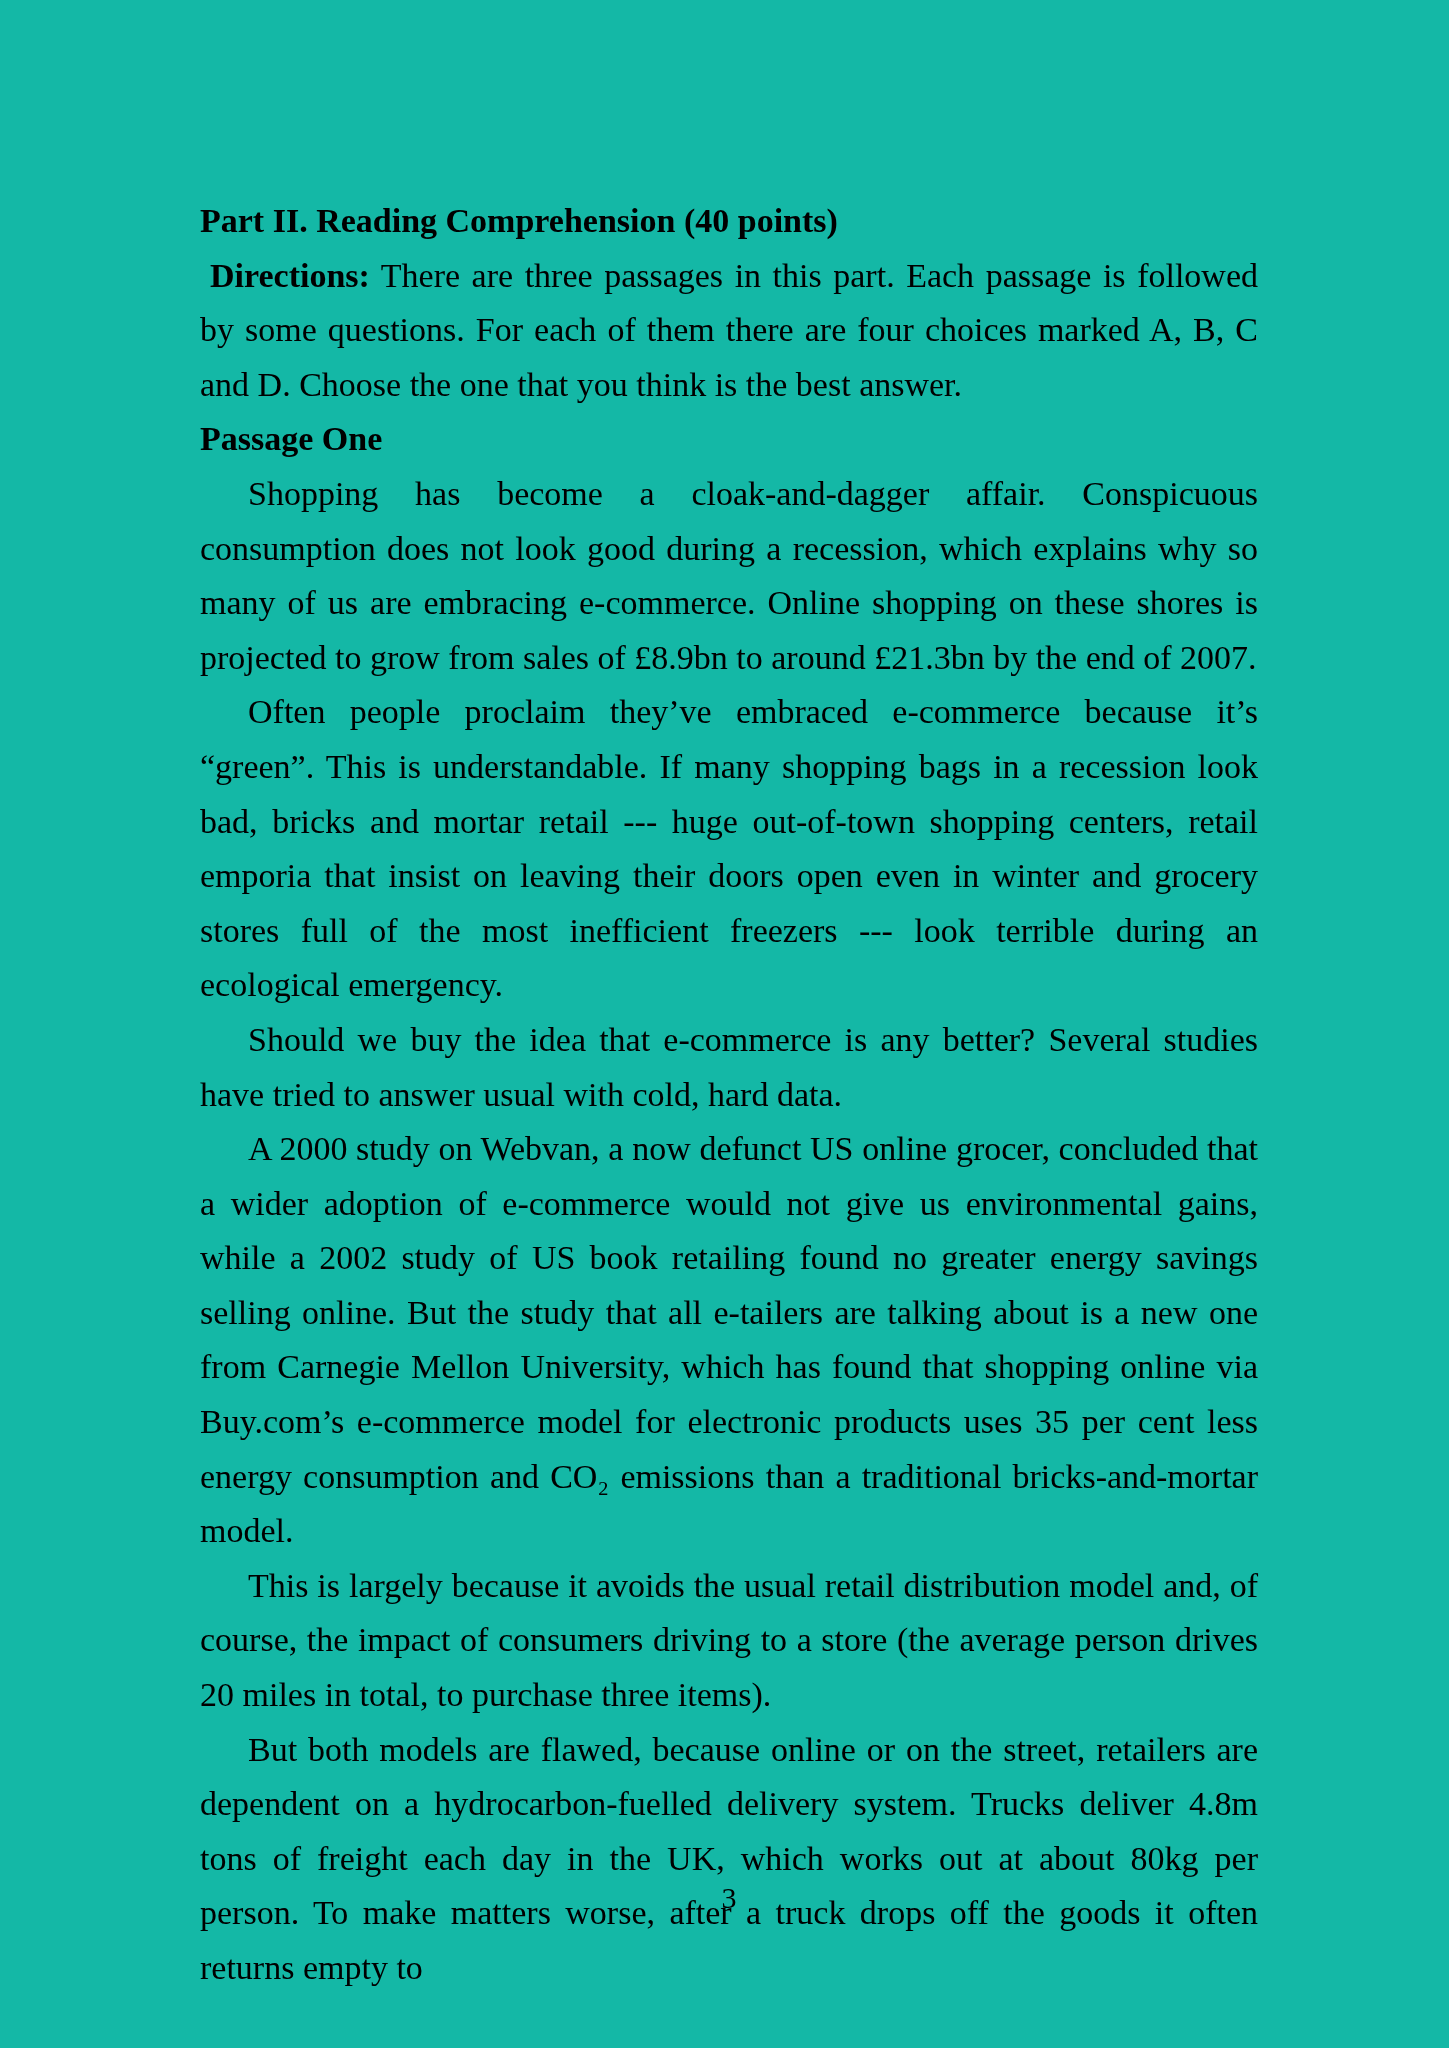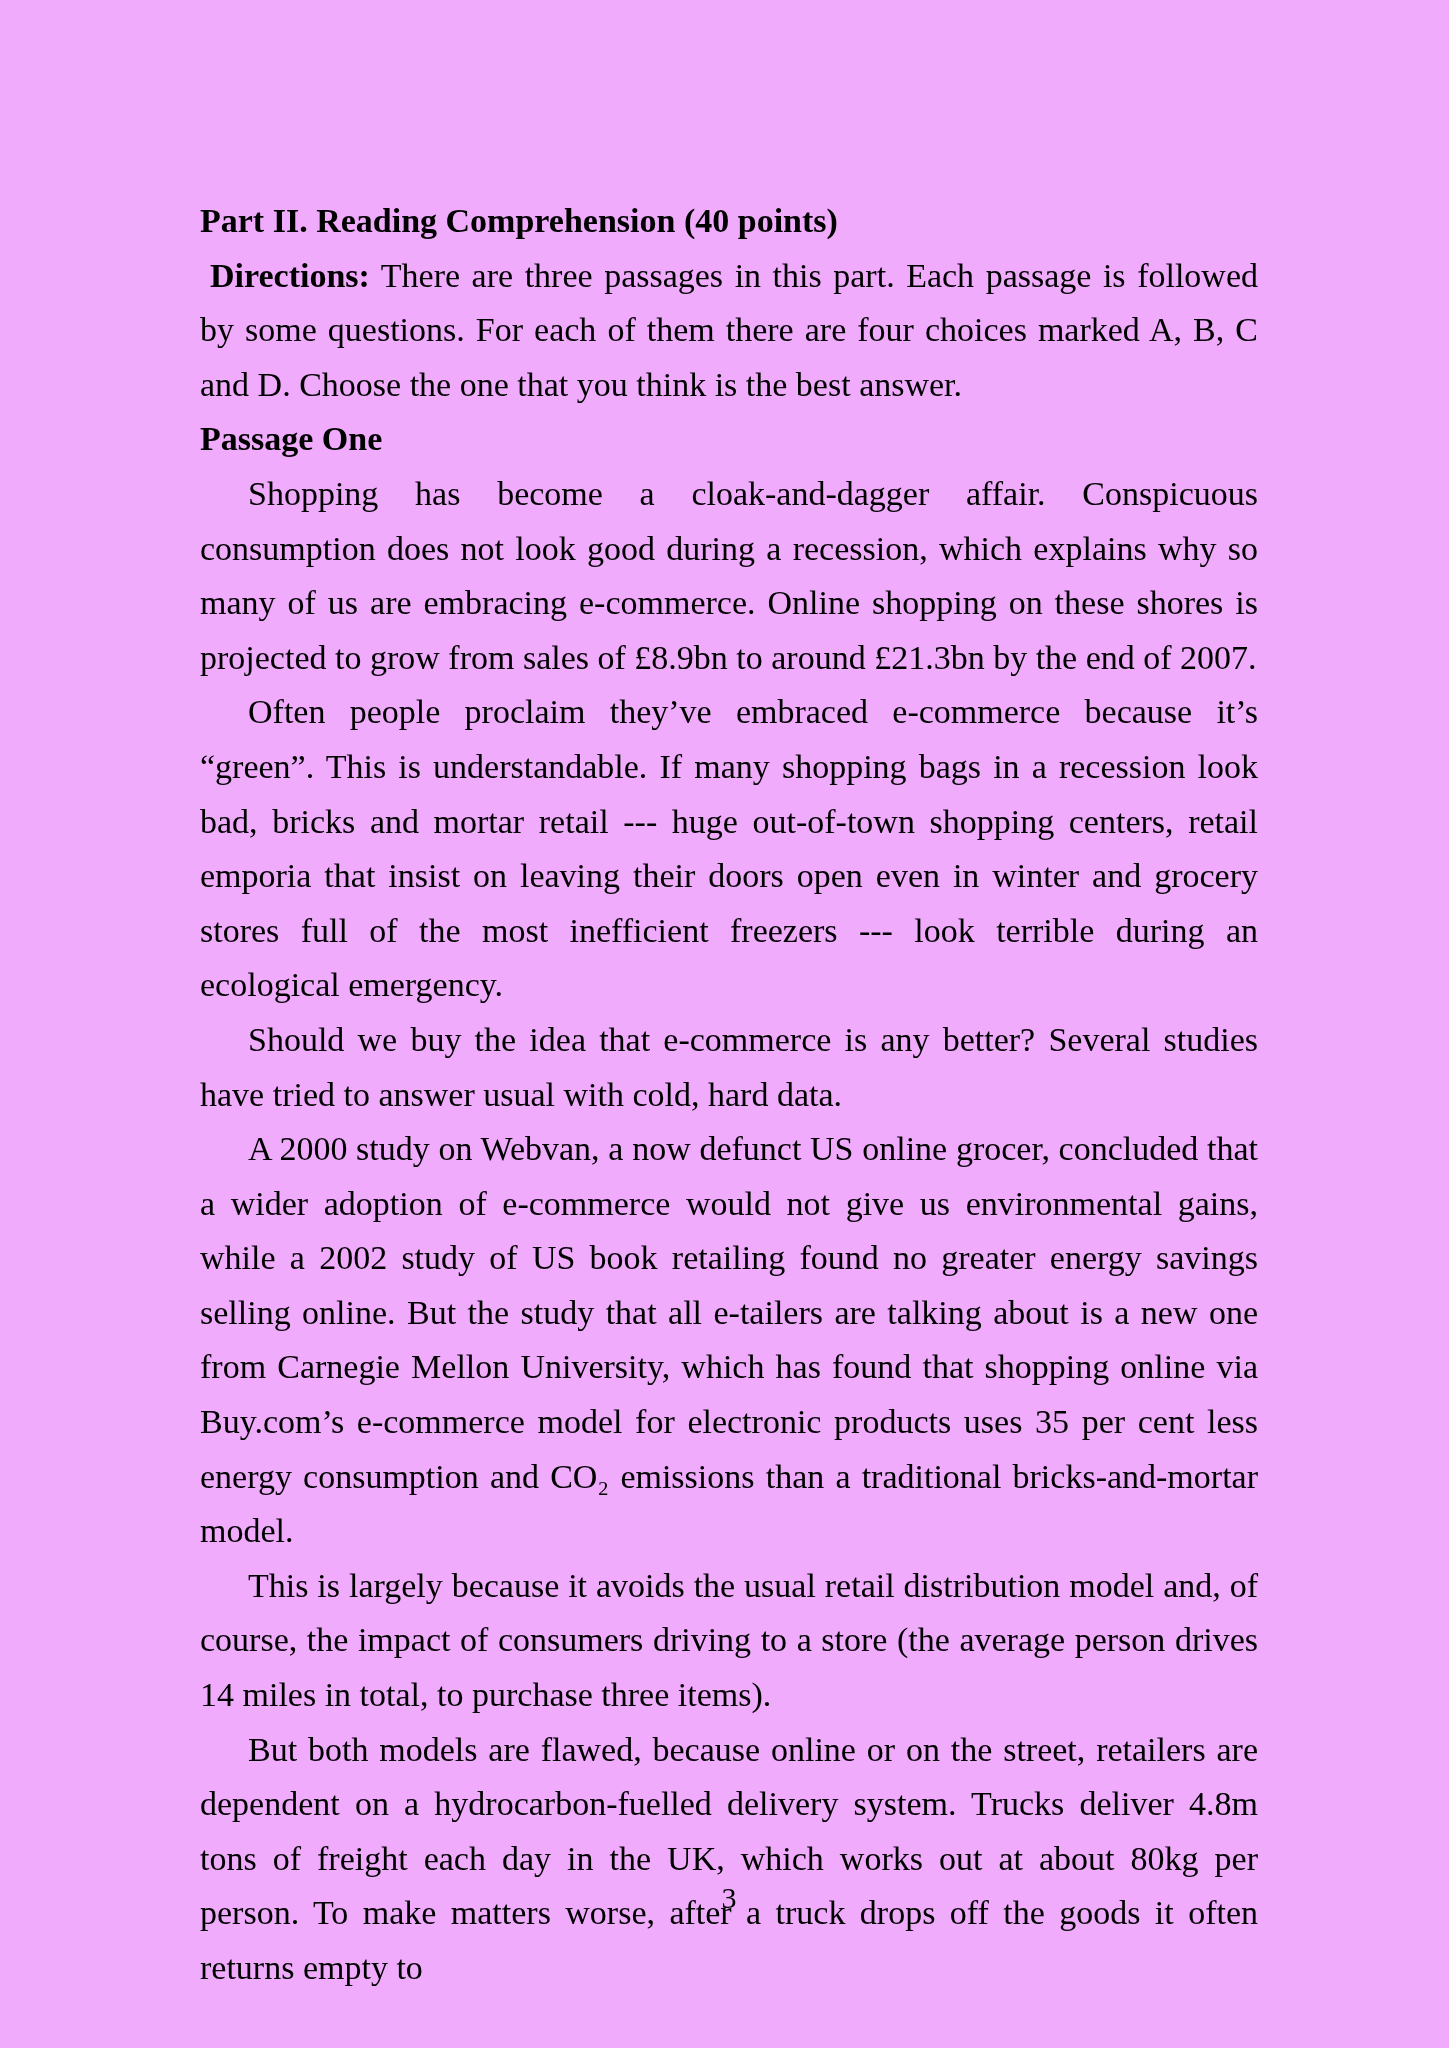--- a/index.html
+++ b/index.html
@@ -4,21 +4,21 @@
 <style>
   html, body {
     margin: 0;
     padding: 0;
     background: #ffffff;
   }
   .page {
     position: relative;
     width: 1449px;
     height: 2048px;
-    background: #f0abfc;
+    background: #14b8a6;
     color: #000000;
     font-family: "Liberation Serif", "DejaVu Serif", serif;
     overflow: hidden;
   }
   .content {
     position: absolute;
     left: 200px;
     top: 194px;
     width: 1058px;
     font-size: 34px;
@@ -69,20 +69,20 @@
     <h2 class="passage-title">Passage One</h2>
 
     <p class="body-para">Shopping has become a cloak-and-dagger affair. Conspicuous consumption does not look good during a recession, which explains why so many of us are embracing e-commerce. Online shopping on these shores is projected to grow from sales of £8.9bn to around £21.3bn by the end of 2007.</p>
 
     <p class="body-para">Often people proclaim they’ve embraced e-commerce because it’s “green”. This is understandable. If many shopping bags in a recession look bad, bricks and mortar retail --- huge out-of-town shopping centers, retail emporia that insist on leaving their doors open even in winter and grocery stores full of the most inefficient freezers --- look terrible during an ecological emergency.</p>
 
     <p class="body-para">Should we buy the idea that e-commerce is any better? Several studies have tried to answer usual with cold, hard data.</p>
 
     <p class="body-para">A 2000 study on Webvan, a now defunct US online grocer, concluded that a wider adoption of e-commerce would not give us environmental gains, while a 2002 study of US book retailing found no greater energy savings selling online. But the study that all e-tailers are talking about is a new one from Carnegie Mellon University, which has found that shopping online via Buy.com’s e-commerce model for electronic products uses 35 per cent less energy consumption and CO₂ emissions than a traditional bricks-and-mortar model.</p>
 
-    <p class="body-para">This is largely because it avoids the usual retail distribution model and, of course, the impact of consumers driving to a store (the average person drives 14 miles in total, to purchase three items).</p>
+    <p class="body-para">This is largely because it avoids the usual retail distribution model and, of course, the impact of consumers driving to a store (the average person drives 20 miles in total, to purchase three items).</p>
 
     <p class="body-para">But both models are flawed, because online or on the street, retailers are dependent on a hydrocarbon-fuelled delivery system. Trucks deliver 4.8m tons of freight each day in the UK, which works out at about 80kg per person. To make matters worse, after a truck drops off the goods it often returns empty to</p>
 
   </div>
 
   <div class="page-number">3</div>
 </div>
 
 </body></html>

